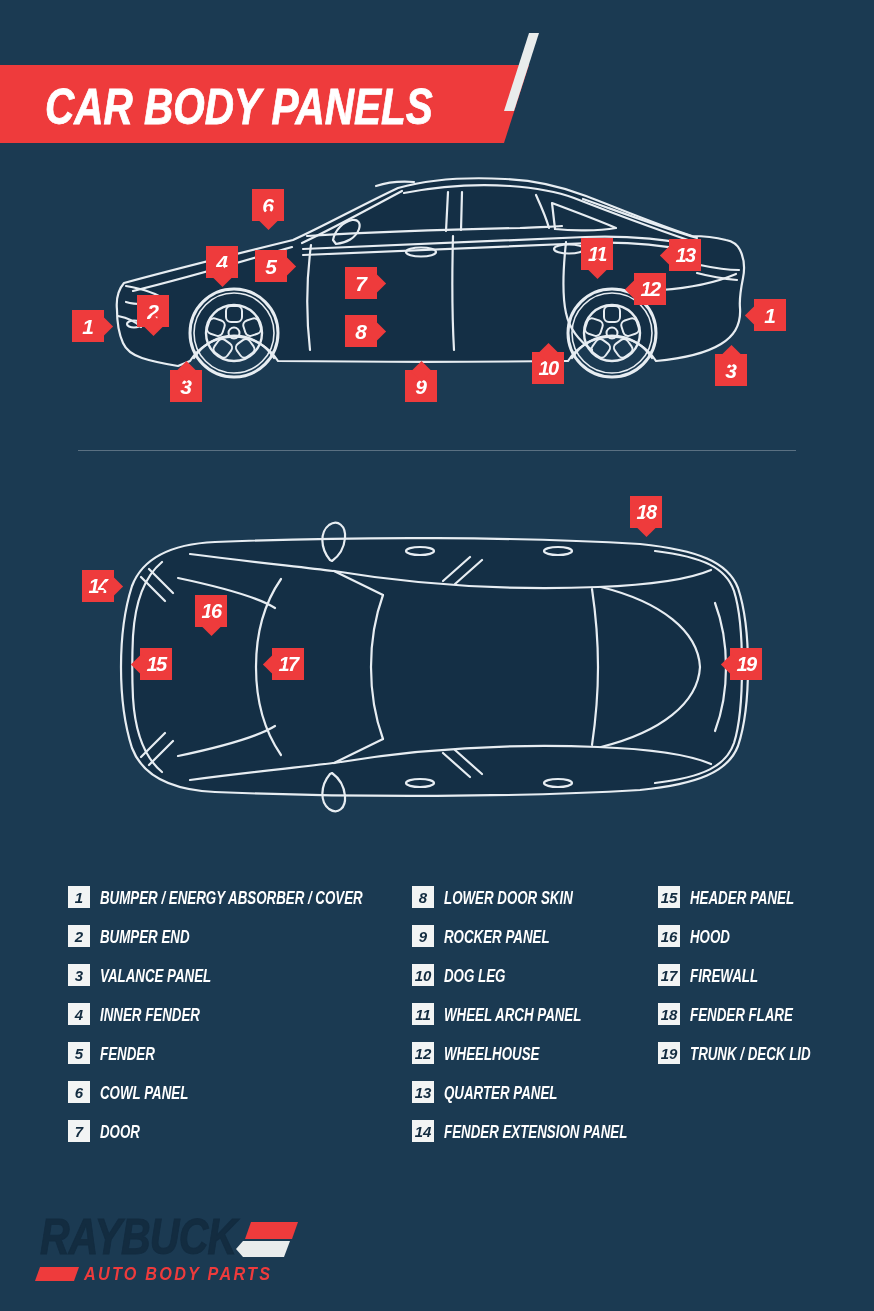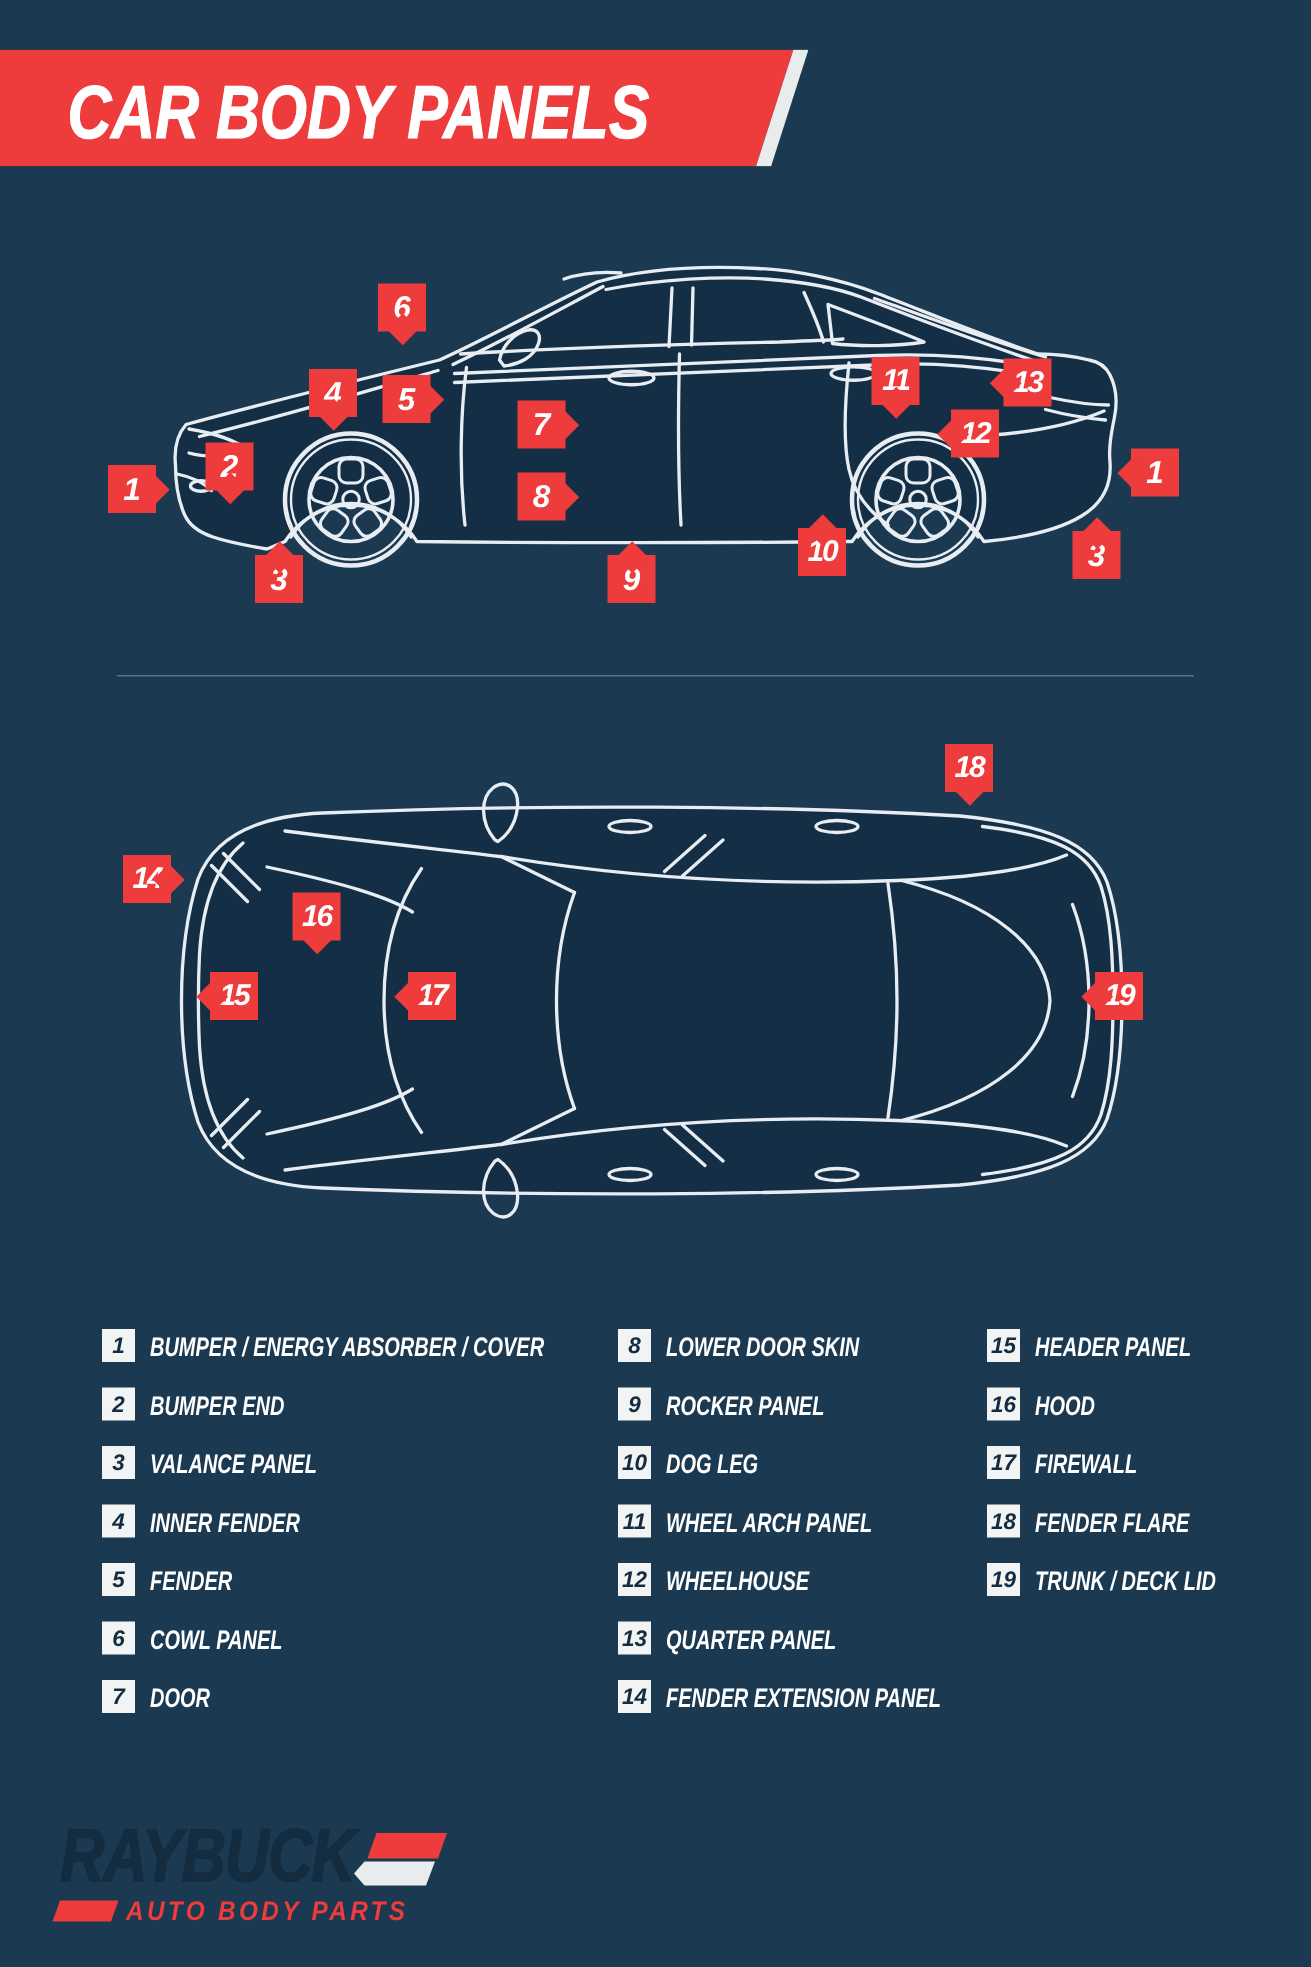--- a/index.html
+++ b/index.html
@@ -1,18 +1,18 @@
 <!DOCTYPE html>
 <html style="--bg: #1b3a52; --red: #ee3b3c; --darknavy: #132c40;"><head>
 <meta charset="utf-8">
 <style>
   html,body{margin:0;padding:0;}
   body{width:874px;height:1311px;position:relative;overflow:hidden;background:var(--bg);font-family:"Liberation Sans",sans-serif;}
   #banner-red,#banner-slash{position:absolute;left:0;top:33px;width:560px;height:78px;}
-  #banner-red{background:var(--red);clip-path:polygon(0 0,529px 0,504px 100%,0 100%);}
+  #banner-red{background:var(--red);clip-path:polygon(0 0,529px 0,504px 100%,0 100%);margin-top:32px;}
   #banner-slash{background:#e9ecec;clip-path:polygon(529px 0,539px 0,514px 100%,504px 100%);}
   #title{position:absolute;left:45px;top:0;height:78px;line-height:84px;color:#fff;font-style:italic;font-weight:700;font-size:50px;white-space:nowrap;transform:scaleX(0.81);transform-origin:0 50%;-webkit-text-stroke:0.8px #fff;}
   #divider{position:absolute;left:78px;top:450px;width:718px;height:1px;background:rgba(255,255,255,0.28);}
   svg.cars{position:absolute;left:0;top:0;}
   .tag{position:absolute;width:32px;height:32px;background:var(--red);color:#fff;text-align:center;font-style:italic;font-weight:700;font-size:21px;line-height:33px;z-index:3;}
   .tag.w2{letter-spacing:-1.5px;font-size:20px;}
   .tag::after{content:"";position:absolute;width:15px;height:15px;background:var(--red);transform:rotate(45deg);}
   .tag.down::after{left:8.5px;bottom:-6px;}
   .tag.up::after{left:8.5px;top:-6px;}
   .tag.left::after{top:8.5px;left:-6px;}

